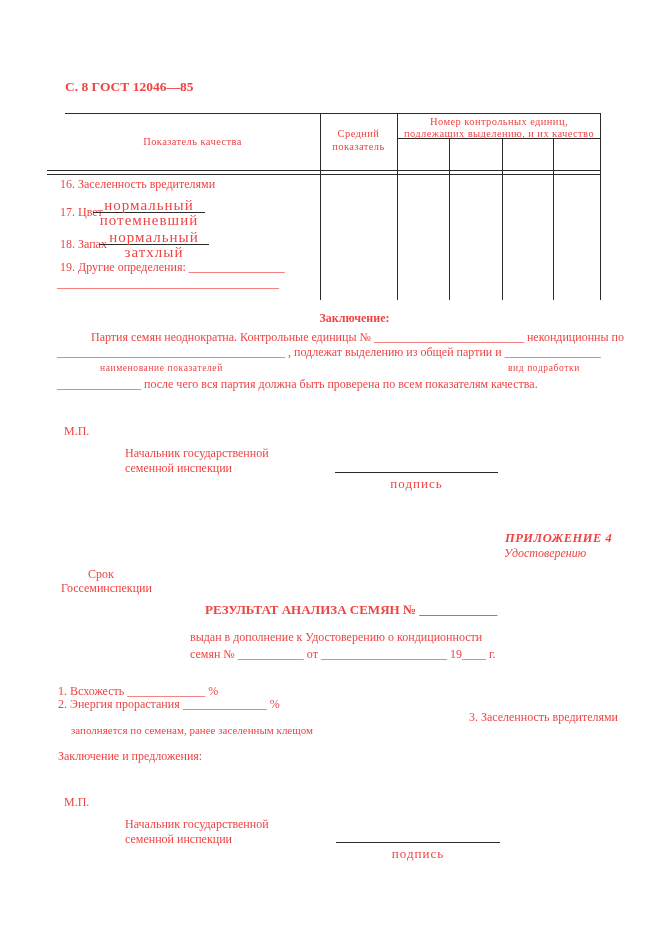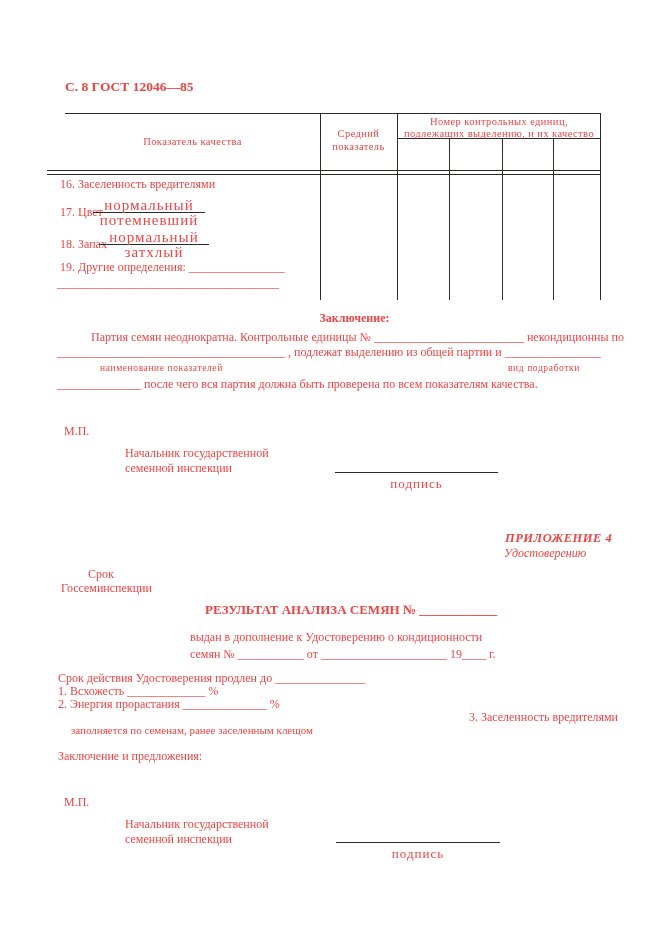--- a/index.html
+++ b/index.html
@@ -104,24 +104,20 @@
   <div class="abs t" style="left:190px; top:630px;">выдан в дополнение к Удостоверению о кондиционности</div>
   <div class="abs t" style="left:190px; top:647px;">
     <span>семян №</span>
     <span>___________</span>
     <span>от</span>
     <span>_____________________</span>
     <span>19</span><span>____</span>
     <span>г.</span>
   </div>
 
-  <div class="abs t" style="left:58px; top:671px;">
-    <span>Срок действия Удостоверения продлен до</span>
-    <span>_______________</span>
-  </div>
   <div class="abs t" style="left:58px; top:684px;">
     <span>1. Всхожесть</span>
     <span>_____________</span>
     <span>%</span>
   </div>
   <div class="abs t" style="left:58px; top:697px;">
     <span>2. Энергия прорастания</span>
     <span>______________</span>
     <span>%</span>
   </div>

